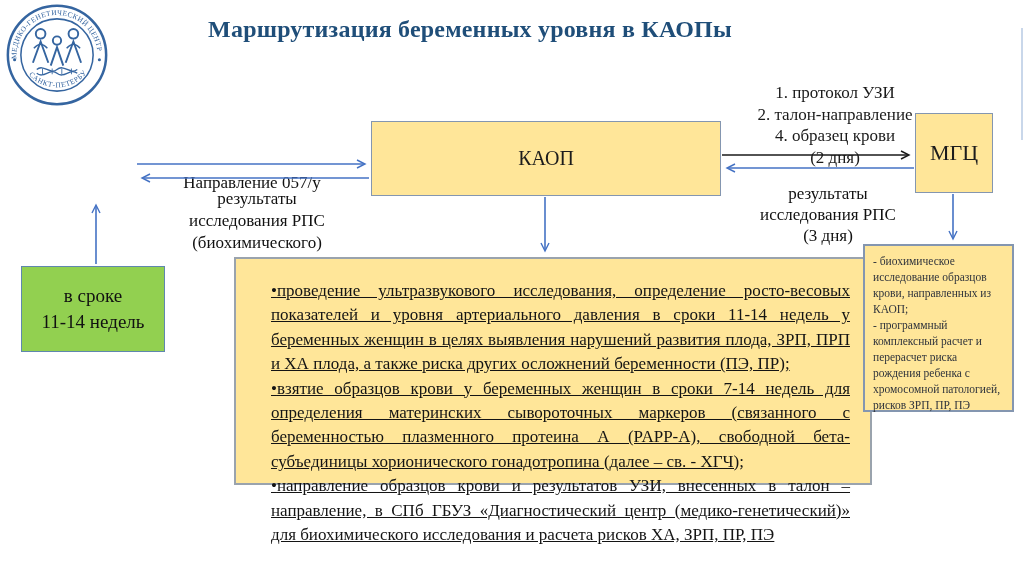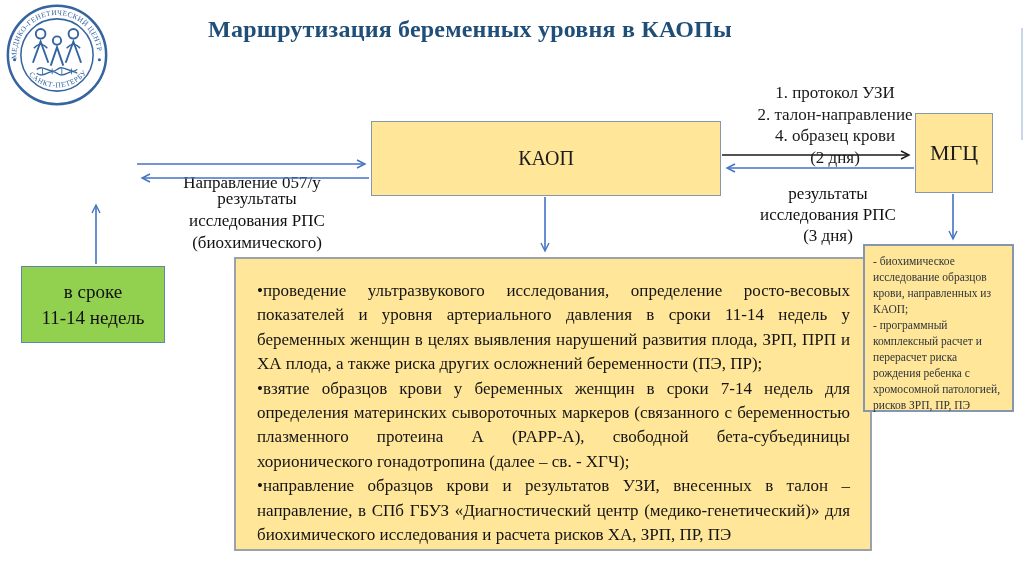--- a/index.html
+++ b/index.html
@@ -32,31 +32,31 @@
   
   .node{
     background:var(--box-fill);border:1.6px solid var(--box-border);
     display:flex;align-items:center;justify-content:center;
     box-sizing:border-box;font-size:20px;color:#1c1c1c;
   }
   #node-jk{left:60px;top:128px;width:77px;height:72px;}
   #node-kaop{left:371px;top:121px;width:350px;height:75px;}
   #node-mgc{left:915px;top:113px;width:78px;height:80px;font-size:22px;}
   #node-term{
-    left:21px;top:266px;width:144px;height:77px;
+    left:21px;top:266px;width:144px;height:86px;
     background:var(--green-fill);border:1.6px solid var(--green-border);
     display:flex;flex-direction:column;align-items:center;justify-content:center;
     box-sizing:border-box;font-size:19px;line-height:26px;color:#111;
   }
   
   #kaop-box{
-    left:234px;top:257px;width:638px;height:294px;box-sizing:border-box;
+    left:234px;top:257px;width:638px;height:228px;box-sizing:border-box;
     background:var(--box-fill);border:2px solid var(--big-box-border);
-    padding:20px 20px 0 21px;font-size:17px;line-height:24.4px;
-    text-align:justify;color:#141414;
+    padding:20px 20px 0 35px;font-size:17px;line-height:24.4px;
+    text-align:justify;color:#141414;text-decoration:underline;
   }
   #kaop-box .bullet-line::before{content:"\2022 ";}
   
   #mgc-box{
     left:863px;top:244px;width:151px;height:168px;box-sizing:border-box;
     background:var(--box-fill);border:2px solid var(--box-border);
     padding:7px 6px 0 8px;font-size:11.5px;line-height:16px;color:#30343c;
   }
   
   .lbl{font-size:17px;text-align:center;color:#111;}

